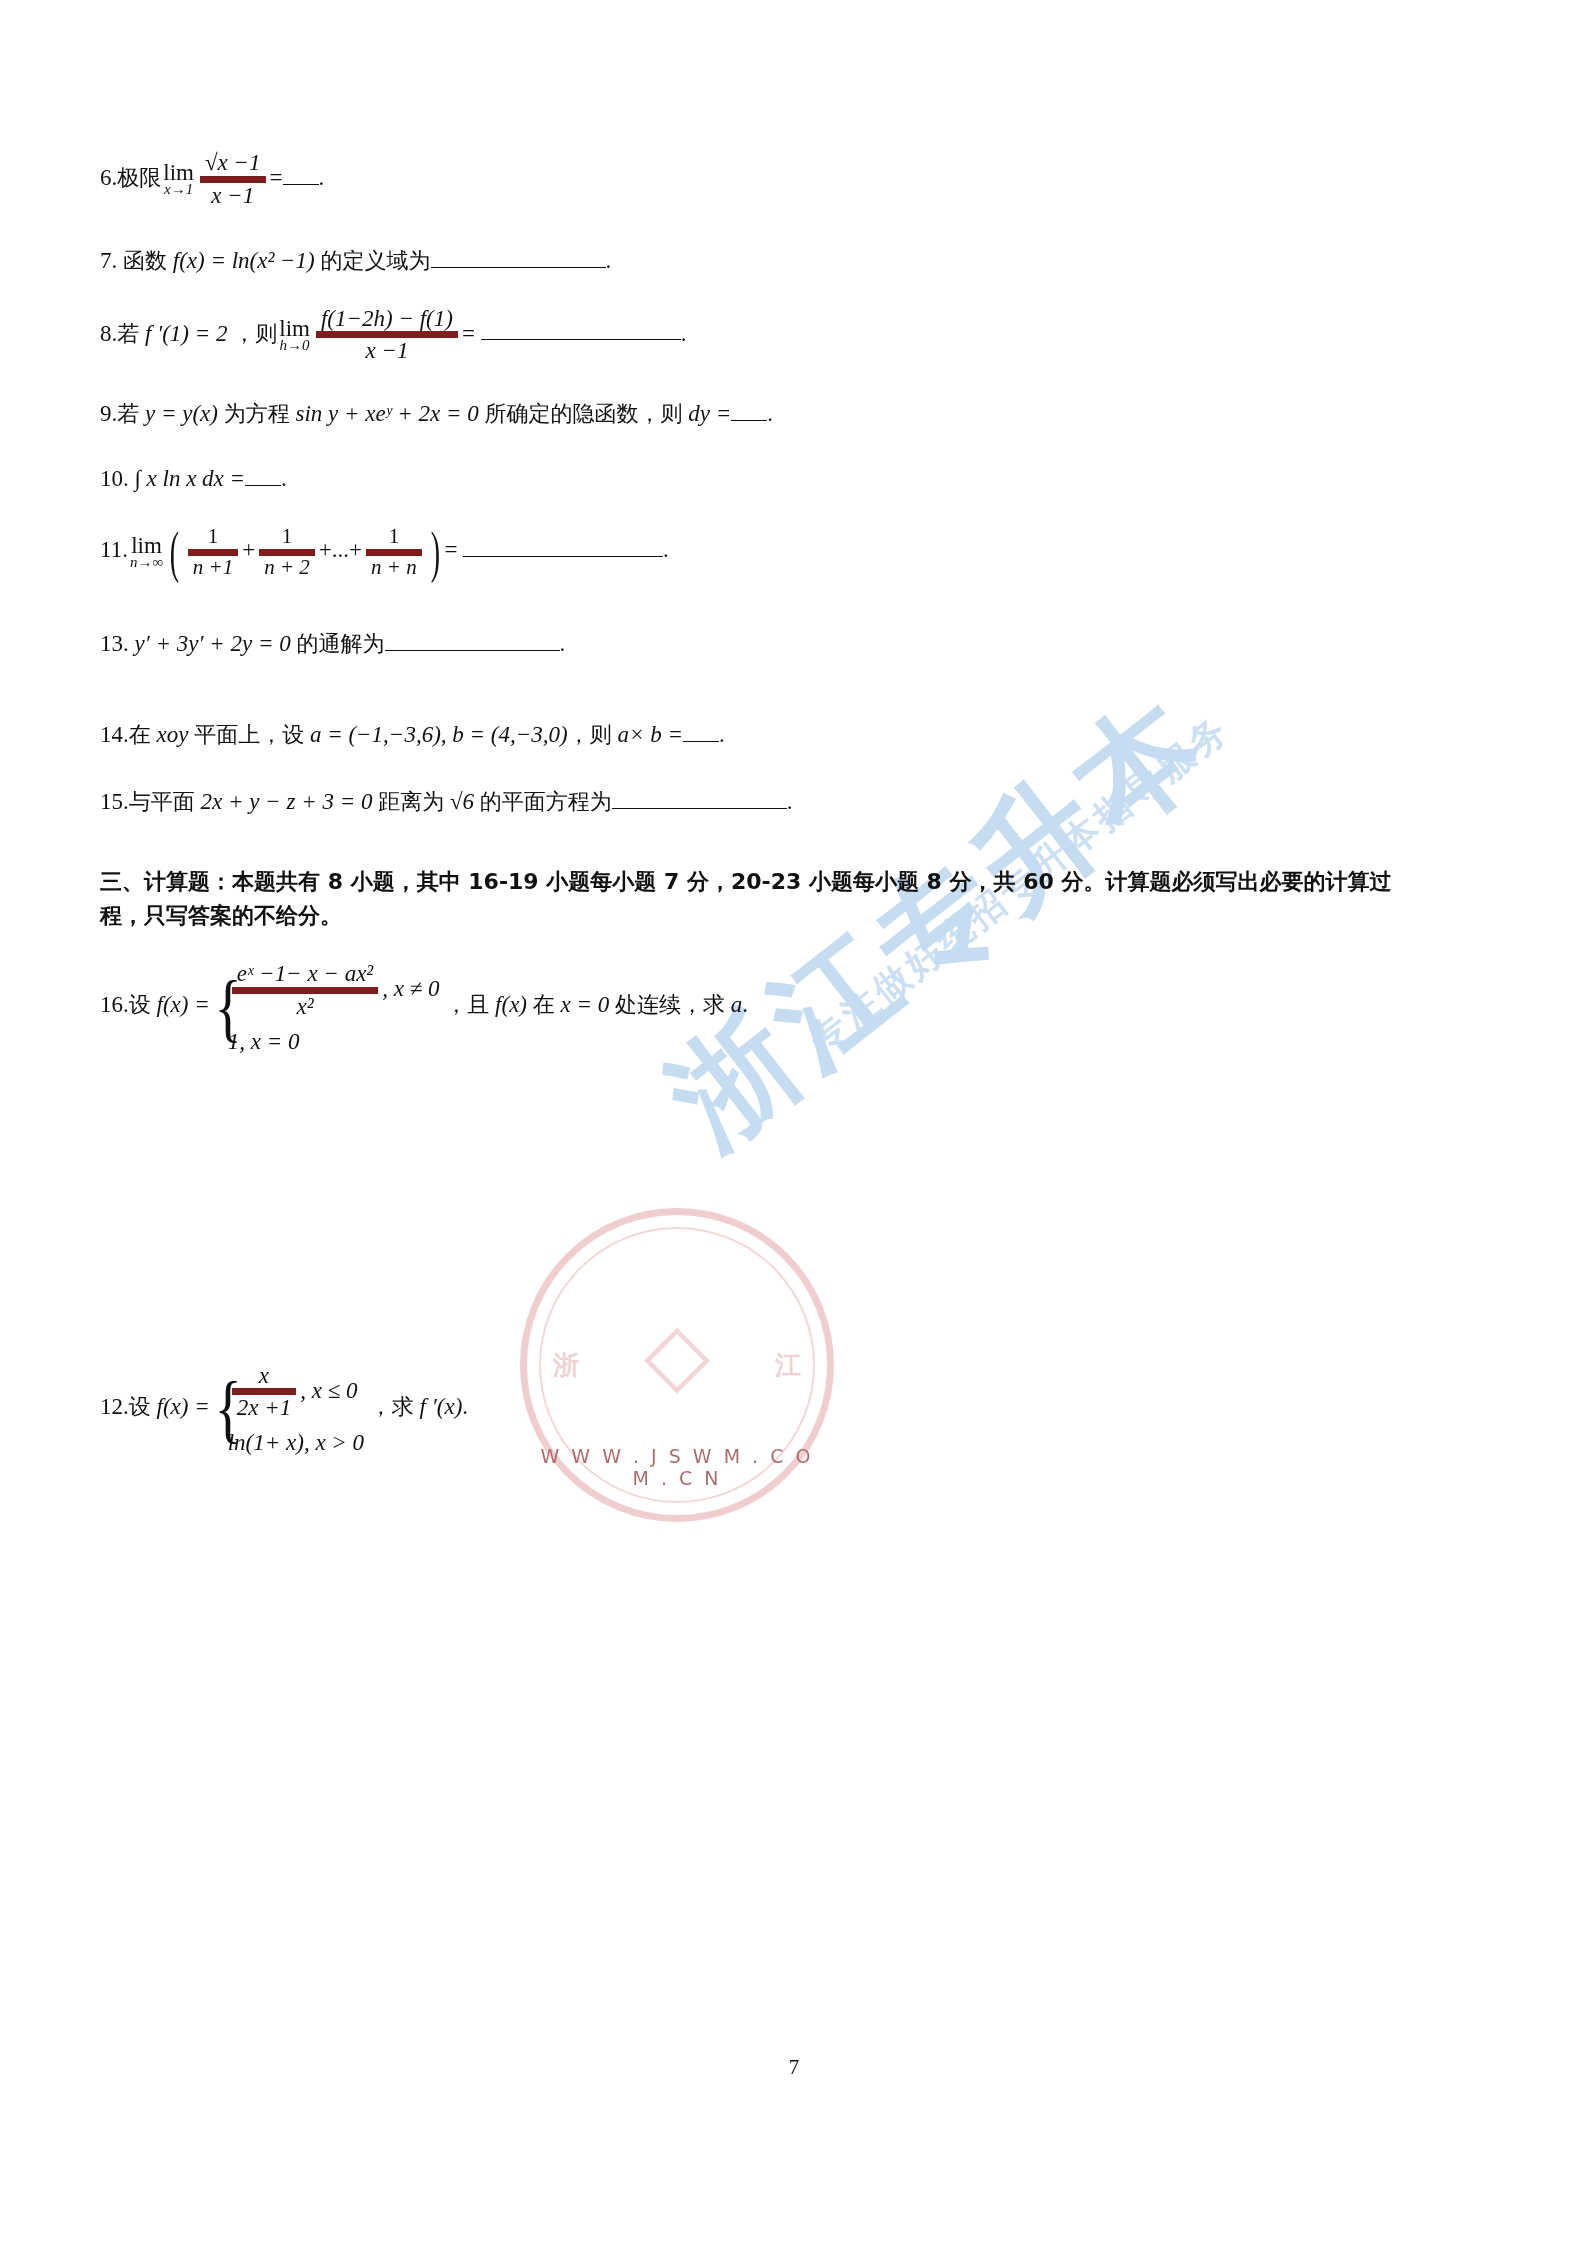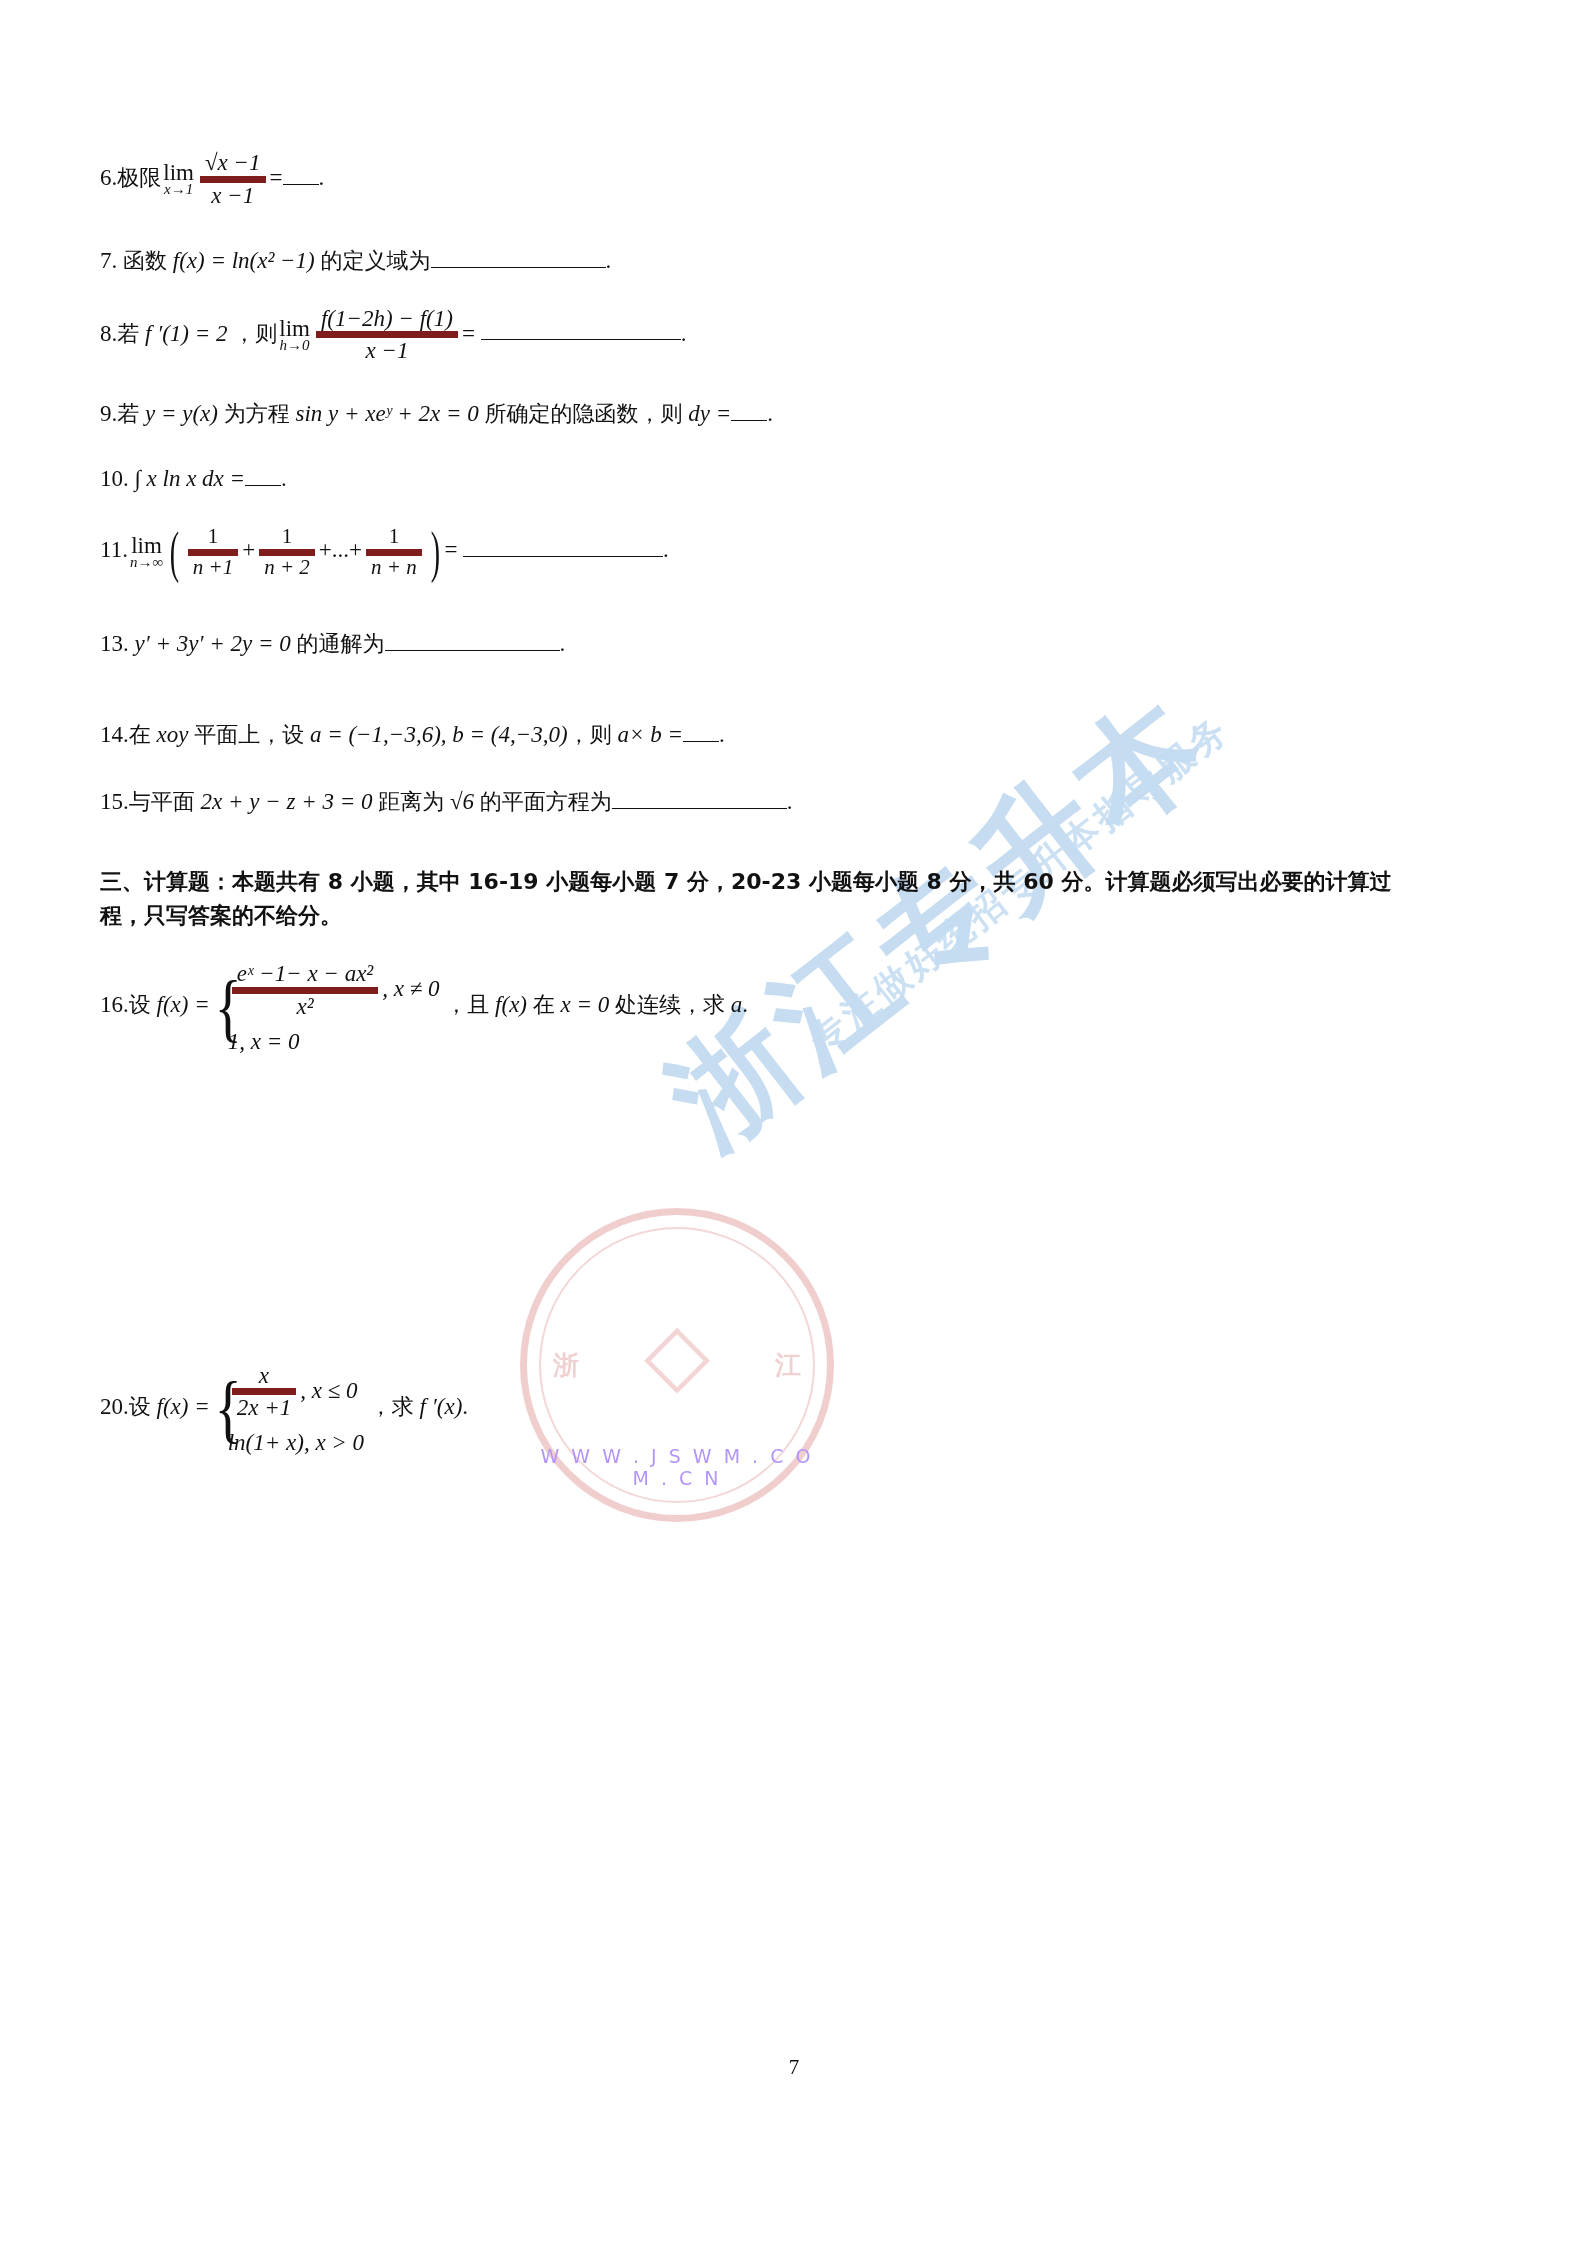--- a/index.html
+++ b/index.html
@@ -160,21 +160,21 @@
     font-family: "DejaVu Sans", sans-serif;
     font-weight: bold;
   }
   .stamp .arc {
     position: absolute;
     left: 0; right: 0;
     bottom: 26px;
     text-align: center;
     font-size: 19px;
     letter-spacing: 3px;
-    color: #8b5cf6;
+    color: #7f1d1d;
     font-family: "DejaVu Sans", sans-serif;
   }
   .stamp .side-l, .stamp .side-r {
     position: absolute;
     top: 50%;
     transform: translateY(-50%);
     font-size: 26px;
     color: #e8b9b9;
     font-family: "DejaVu Sans", sans-serif;
     font-weight: bold;
@@ -302,21 +302,21 @@
       </span>
       <span class="cn">，且</span>
       <span class="it">f(x)</span>
       <span class="cn">在</span>
       <span class="it">x = 0</span>
       <span class="cn">处连续，求</span>
       <span class="it">a</span><span>.</span>
     </div>
 
     <div class="qline" style="margin-top:310px;">
-      <span class="num">20.</span><span class="cn">设</span>
+      <span class="num">12.</span><span class="cn">设</span>
       <span class="it">f(x) =</span><span class="piece">
         <span class="row"><span class="frac"><span class="nu it">x</span><span class="de it">2x +1</span></span><span class="it">, x ≤ 0</span></span>
         <span class="row it">ln(1+ x), x &gt; 0</span>
       </span>
       <span class="cn">，求</span>
       <span class="it">f ′(x)</span><span>.</span>
     </div>
 
   </div>
 

